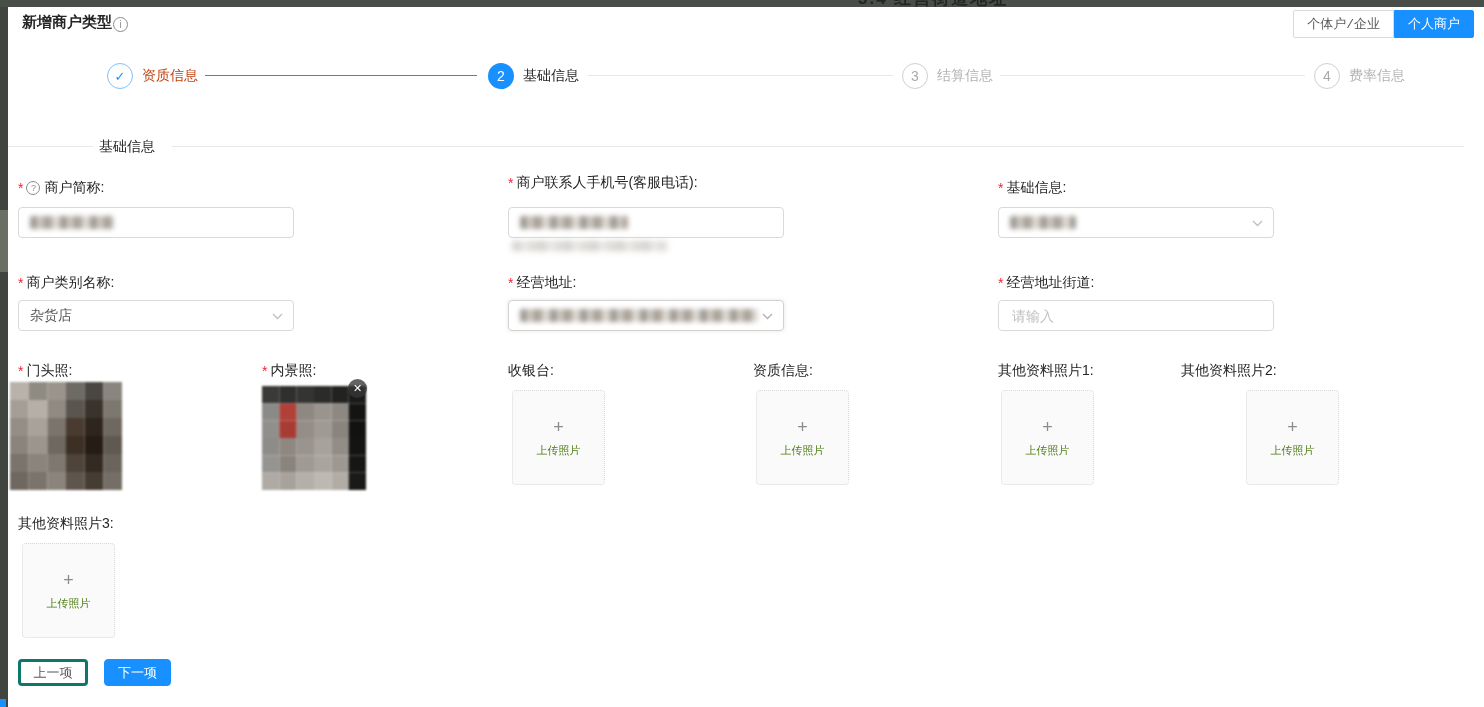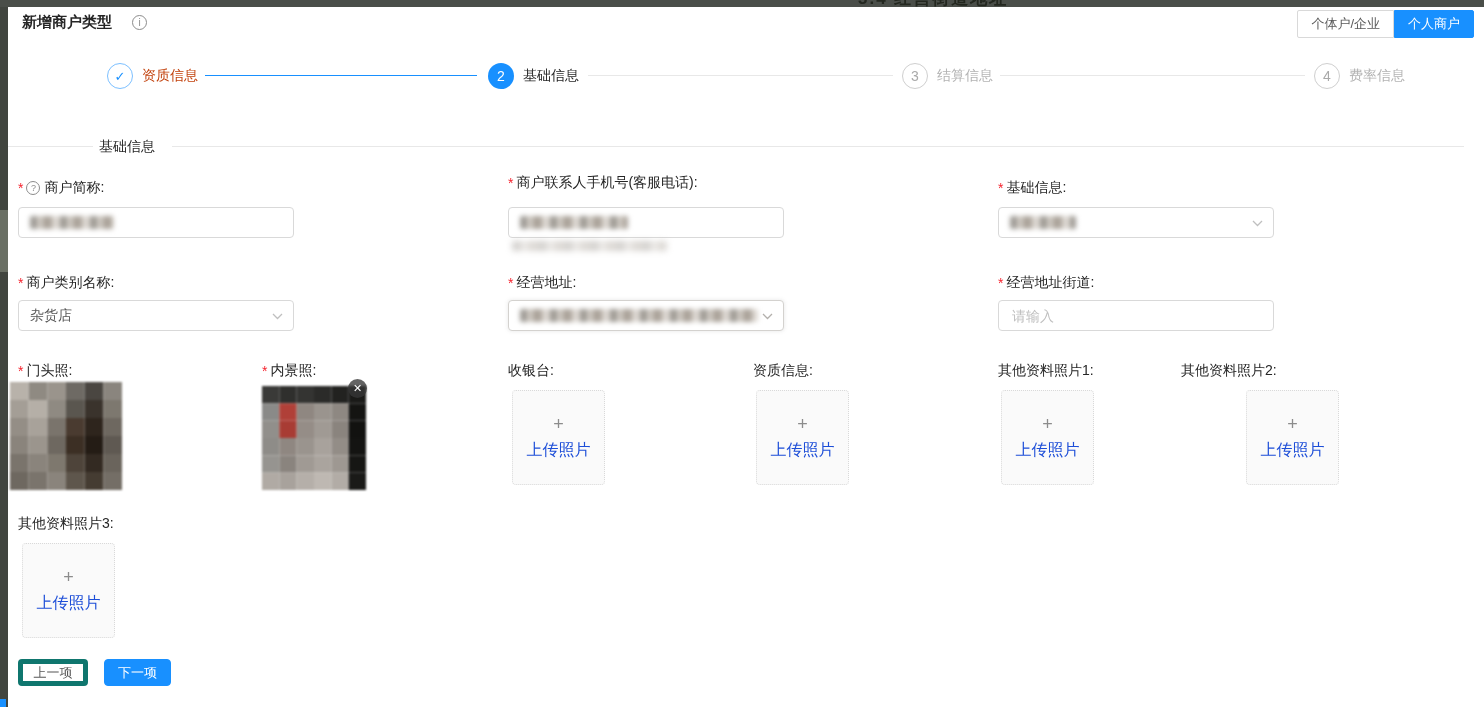--- a/index.html
+++ b/index.html
@@ -10,25 +10,25 @@
   }
   
   .top-strip{position:absolute;left:0;top:0;width:1484px;height:7px;background:#4a4e49;overflow:hidden;z-index:5;}
   .top-strip .cut-text{position:absolute;left:858px;top:-13px;font-size:17px;font-weight:700;color:#23271f;letter-spacing:2px;white-space:nowrap;}
   .left-strip{position:absolute;left:0;top:7px;width:8px;height:700px;background:#41453f;z-index:5;}
   .left-strip .thumb{position:absolute;left:0;top:203px;width:8px;height:62px;background:#6a6f64;}
   .left-strip .notch{position:absolute;left:0;bottom:0;width:6px;height:8px;background:#1890ff;}
   .panel{position:absolute;left:8px;top:7px;width:1476px;height:700px;background:#fff;}
 
   
-  .page-title{position:absolute;left:22px;top:13px;display:flex;align-items:center;gap:20px;
+  .page-title{position:absolute;left:22px;top:13px;display:flex;align-items:flex-end;gap:1px;
     font-size:15px;font-weight:700;color:#262626;z-index:6;}
   .info-ico{width:15px;height:15px;border:1px solid #8c8c8c;border-radius:50%;box-sizing:border-box;
     display:inline-flex;align-items:center;justify-content:center;font-size:10px;font-weight:400;color:#8c8c8c;font-style:normal;}
-  .type-toggle{position:absolute;right:10px;top:10px;display:flex;z-index:6;}
+  .type-toggle{position:absolute;right:10px;top:10px;display:flex;z-index:6;font-family:Liberation Mono, monospace;}
   .type-btn{height:28px;padding:0 13px;font-size:13px;display:flex;align-items:center;box-sizing:border-box;cursor:pointer;white-space:nowrap;}
   .type-btn.plain{background:#fff;border:1px solid #d9d9d9;color:#595959;border-radius:2px 0 0 2px;}
   .type-btn.primary{background:#1890ff;border:1px solid #1890ff;color:#fff;border-radius:0 2px 2px 0;}
 
   
   .step{position:absolute;top:62px;display:flex;align-items:center;gap:9px;height:28px;cursor:pointer;}
   .step-circle{width:26px;height:26px;border-radius:50%;box-sizing:border-box;display:flex;align-items:center;justify-content:center;font-size:14px;}
   .step-circle.done{border:1px solid #7cc0ff;color:#1890ff;background:#fff;}
   .step-circle.done::after{content:"✓";font-size:13px;}
   .step-circle.active{background:#1890ff;color:#fff;}
@@ -58,31 +58,31 @@
   .chev{position:absolute;right:10px;top:12px;}
   .blurval{height:13px;border-radius:2px;filter:blur(2.6px);
     background:repeating-linear-gradient(90deg,#9e9a94 0 7px,#cfc9c2 7px 13px,#aba39a 13px 22px,#ddd8d2 22px 30px);}
   .smudge{position:absolute;filter:blur(3px);opacity:.5;border-radius:2px;
     background:repeating-linear-gradient(90deg,#a9a49e 0 9px,#d8d3cd 9px 16px,#b9b2aa 16px 26px);}
 
   
   .upbox{position:absolute;width:93px;height:95px;border:1px dotted #d9d9d9;border-radius:4px;background:#fafafa;
     box-sizing:border-box;display:flex;flex-direction:column;align-items:center;justify-content:center;gap:7px;cursor:pointer;}
   .up-plus{font-size:18px;color:#8c8c8c;line-height:1;}
-  .up-text{font-size:16px;color:#1d4ed8;}
+  .up-text{font-size:11px;color:#4d7c0f;}
   .photo{position:absolute;cursor:pointer;filter:blur(1px);}
   .photo svg{display:block;width:100%;height:100%;}
   .close-btn{position:absolute;left:348px;top:379px;width:19px;height:19px;border-radius:50%;
     background:rgba(55,55,55,.78);color:#fff;font-size:11px;display:flex;align-items:center;justify-content:center;
     cursor:pointer;z-index:4;line-height:1;}
 
   
   .btn{position:absolute;height:27px;border-radius:4px;font-size:13px;display:flex;align-items:center;justify-content:center;
     box-sizing:border-box;cursor:pointer;}
-  .btn.plain{background:#fff;border:5px solid #0f766e;color:#595959;width:70px;left:18px;top:659px;}
+  .btn.plain{background:#fff;border:3px solid #0f766e;color:#595959;width:70px;left:18px;top:659px;}
   .btn.primary{background:#1890ff;border:1px solid #1890ff;color:#fff;width:67px;left:104px;top:659px;}
 </style>
 </head>
 <body>
 
 <div class="top-strip">
   <span class="cut-text">3.4 经营街道地址</span>
 </div>
 <div class="left-strip">
   <div class="thumb"></div>

